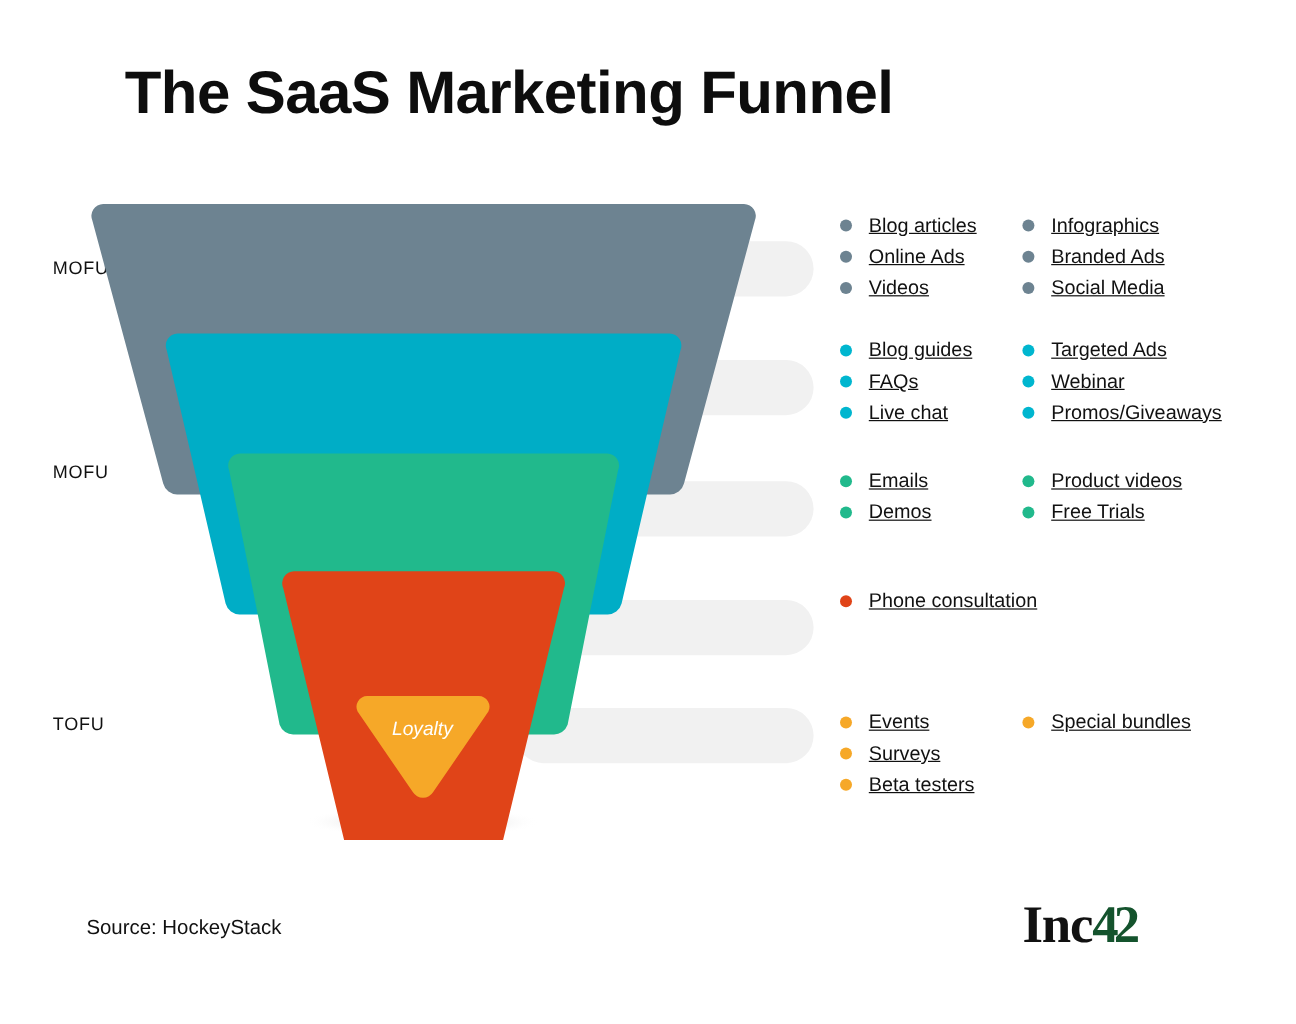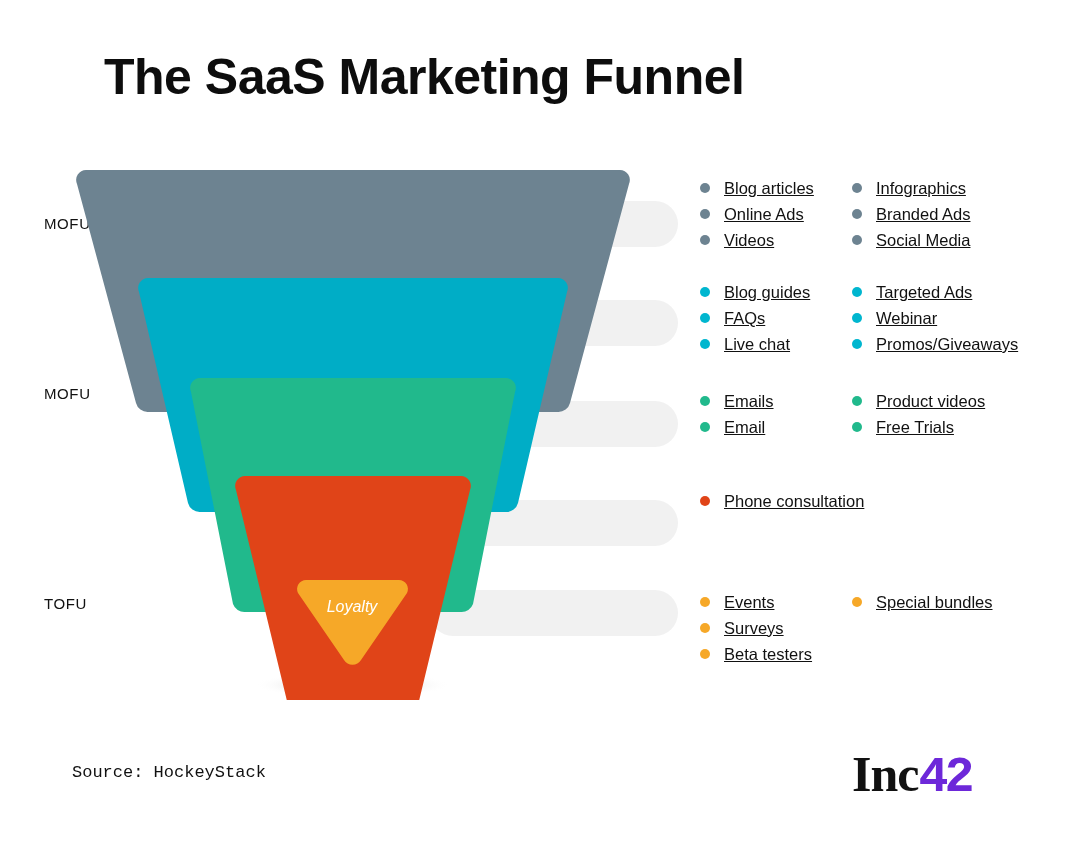--- a/index.html
+++ b/index.html
@@ -102,35 +102,34 @@
   }
 
   
   #source-note {
     position: absolute;
     left: 72px;
     top: 763px;
     font-size: 17px;
     color: #111111;
     white-space: nowrap;
-    font-family: Liberation Mono, monospace;
   }
   #brand-logo {
     position: absolute;
     left: 852px;
     top: 745px;
     display: flex;
     align-items: baseline;
     font-family: "Liberation Serif", serif;
     font-weight: bold;
-    font-size: 50px;
+    font-size: 44px;
     letter-spacing: -1px;
   }
   #brand-logo-inc { color: #111111; }
-  #brand-logo-42  { color: #6d28d9; font-family: Liberation Mono, monospace; letter-spacing: -4px; }
+  #brand-logo-42  { color: #14532d; font-family: Liberation Serif, serif; letter-spacing: -4px; }
 </style>
 </head>
 <body>
 
 <div id="page-title">The SaaS Marketing Funnel</div>
 
 <div class="tier-label" id="tier-label-tofu">MOFU</div>
 <div class="tier-label" id="tier-label-mofu">MOFU</div>
 <div class="tier-label" id="tier-label-bofu">TOFU</div>
 
@@ -253,21 +252,21 @@
   </div>
 
   <div class="legend-group" id="legend-group-desire">
     <div class="legend-col legend-col-left">
       <div class="legend-item">
         <span class="legend-bullet" style="background:#21b98c"></span>
         <span class="legend-text">Emails</span>
       </div>
       <div class="legend-item">
         <span class="legend-bullet" style="background:#21b98c"></span>
-        <span class="legend-text">Email</span>
+        <span class="legend-text">Demos</span>
       </div>
     </div>
     <div class="legend-col legend-col-right">
       <div class="legend-item">
         <span class="legend-bullet" style="background:#21b98c"></span>
         <span class="legend-text">Product videos</span>
       </div>
       <div class="legend-item">
         <span class="legend-bullet" style="background:#21b98c"></span>
         <span class="legend-text">Free Trials</span>

